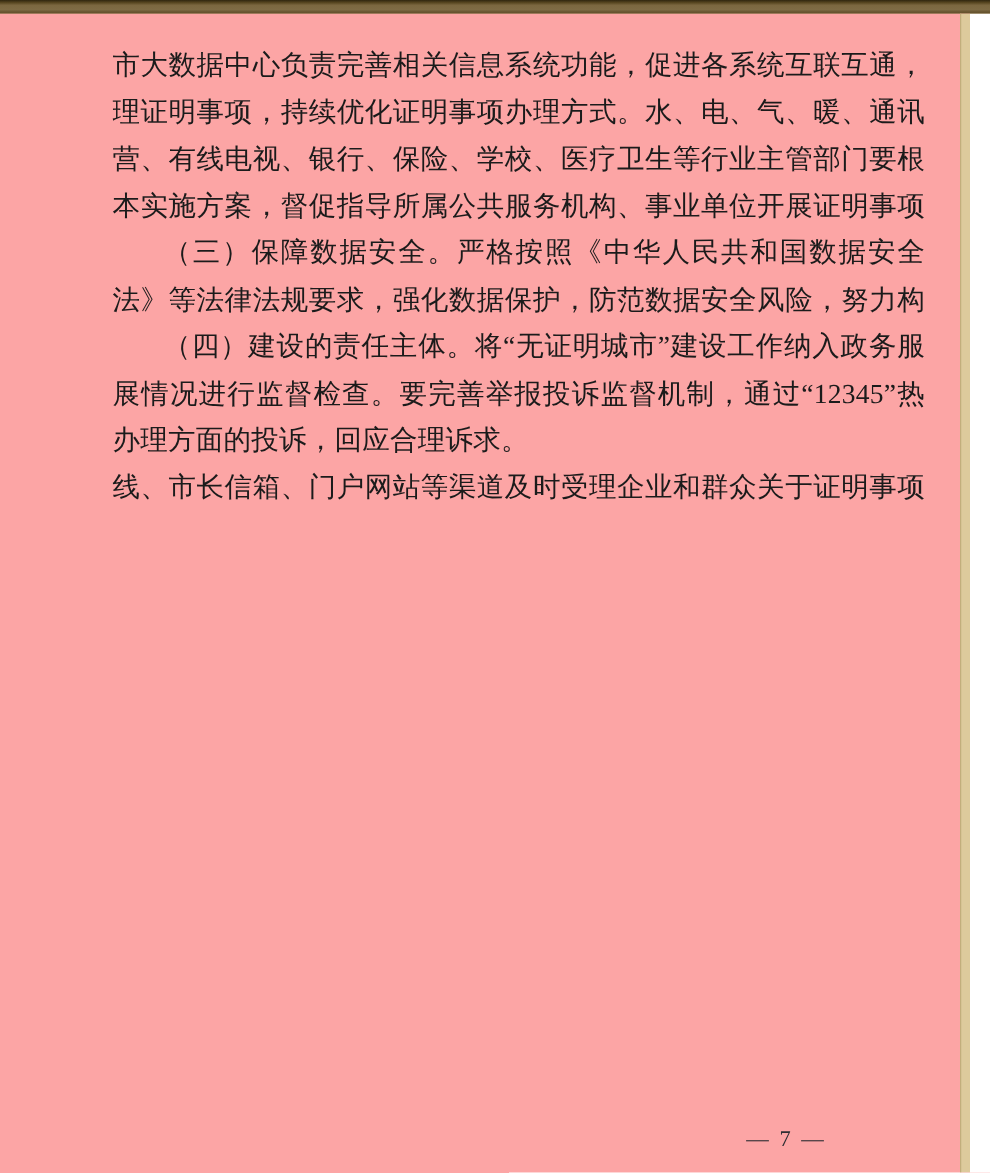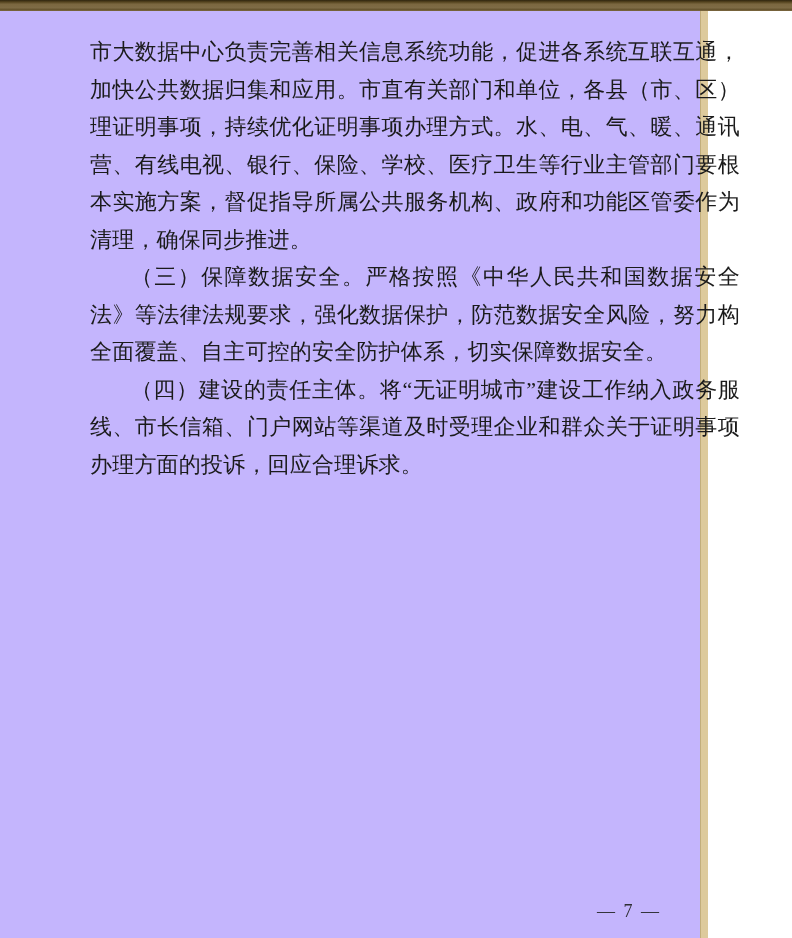--- a/index.html
+++ b/index.html
@@ -6,23 +6,23 @@
     margin: 0;
     padding: 0;
     background: #ffffff;
     width: 792px;
     height: 938px;
     overflow: hidden;
     font-family: "Liberation Serif", "DejaVu Serif", serif;
   }
   .page {
     position: relative;
-    width: 708px;
+    width: 776px;
     height: 938px;
-    background: #c4b5fd;
+    background: #fca5a5;
   }
   
   .top-band {
     position: absolute;
     top: 0; left: 0;
     width: 792px;
     height: 11px;
     background: linear-gradient(to bottom,
       #2f250f 0%, #55441f 18%, #7b6740 38%, #7e6b45 70%, #63512c 90%, #857047 100%);
   }
@@ -70,27 +70,25 @@
 </style>
 </head>
 <body>
 
 <div class="page">
   <div class="top-band"></div>
   <div class="right-strip"></div>
 
   <div class="text-block" id="text-block">
       <div class="doc-line">市大数据中心负责完善相关信息系统功能，促进各系统互联互通，</div>
-      <div class="doc-line">加快公共数据归集和应用。市直有关部门和单位，各县（市、区）</div>
       <div class="doc-line">理证明事项，持续优化证明事项办理方式。水、电、气、暖、通讯运</div>
       <div class="doc-line">营、有线电视、银行、保险、学校、医疗卫生等行业主管部门要根据</div>
-      <div class="doc-line">本实施方案，督促指导所属公共服务机构、政府和功能区管委作为</div>
-      <div class="doc-line no-just">清理，确保同步推进。</div>
+      <div class="doc-line">本实施方案，督促指导所属公共服务机构、事业单位开展证明事项</div>
       <div class="doc-line indent">（三）保障数据安全。严格按照《中华人民共和国数据安全</div>
       <div class="doc-line">法》等法律法规要求，强化数据保护，防范数据安全风险，努力构建</div>
-      <div class="doc-line no-just">全面覆盖、自主可控的安全防护体系，切实保障数据安全。</div>
       <div class="doc-line indent">（四）建设的责任主体。将“无证明城市”建设工作纳入政务服</div>
+      <div class="doc-line">展情况进行监督检查。要完善举报投诉监督机制，通过“12345”热</div>
+      <div class="doc-line no-just">办理方面的投诉，回应合理诉求。</div>
       <div class="doc-line">线、市长信箱、门户网站等渠道及时受理企业和群众关于证明事项</div>
-      <div class="doc-line no-just">办理方面的投诉，回应合理诉求。</div>
     </div>
 
   <div class="page-number">— 7 —</div>
 </div>
 
 </body></html>

